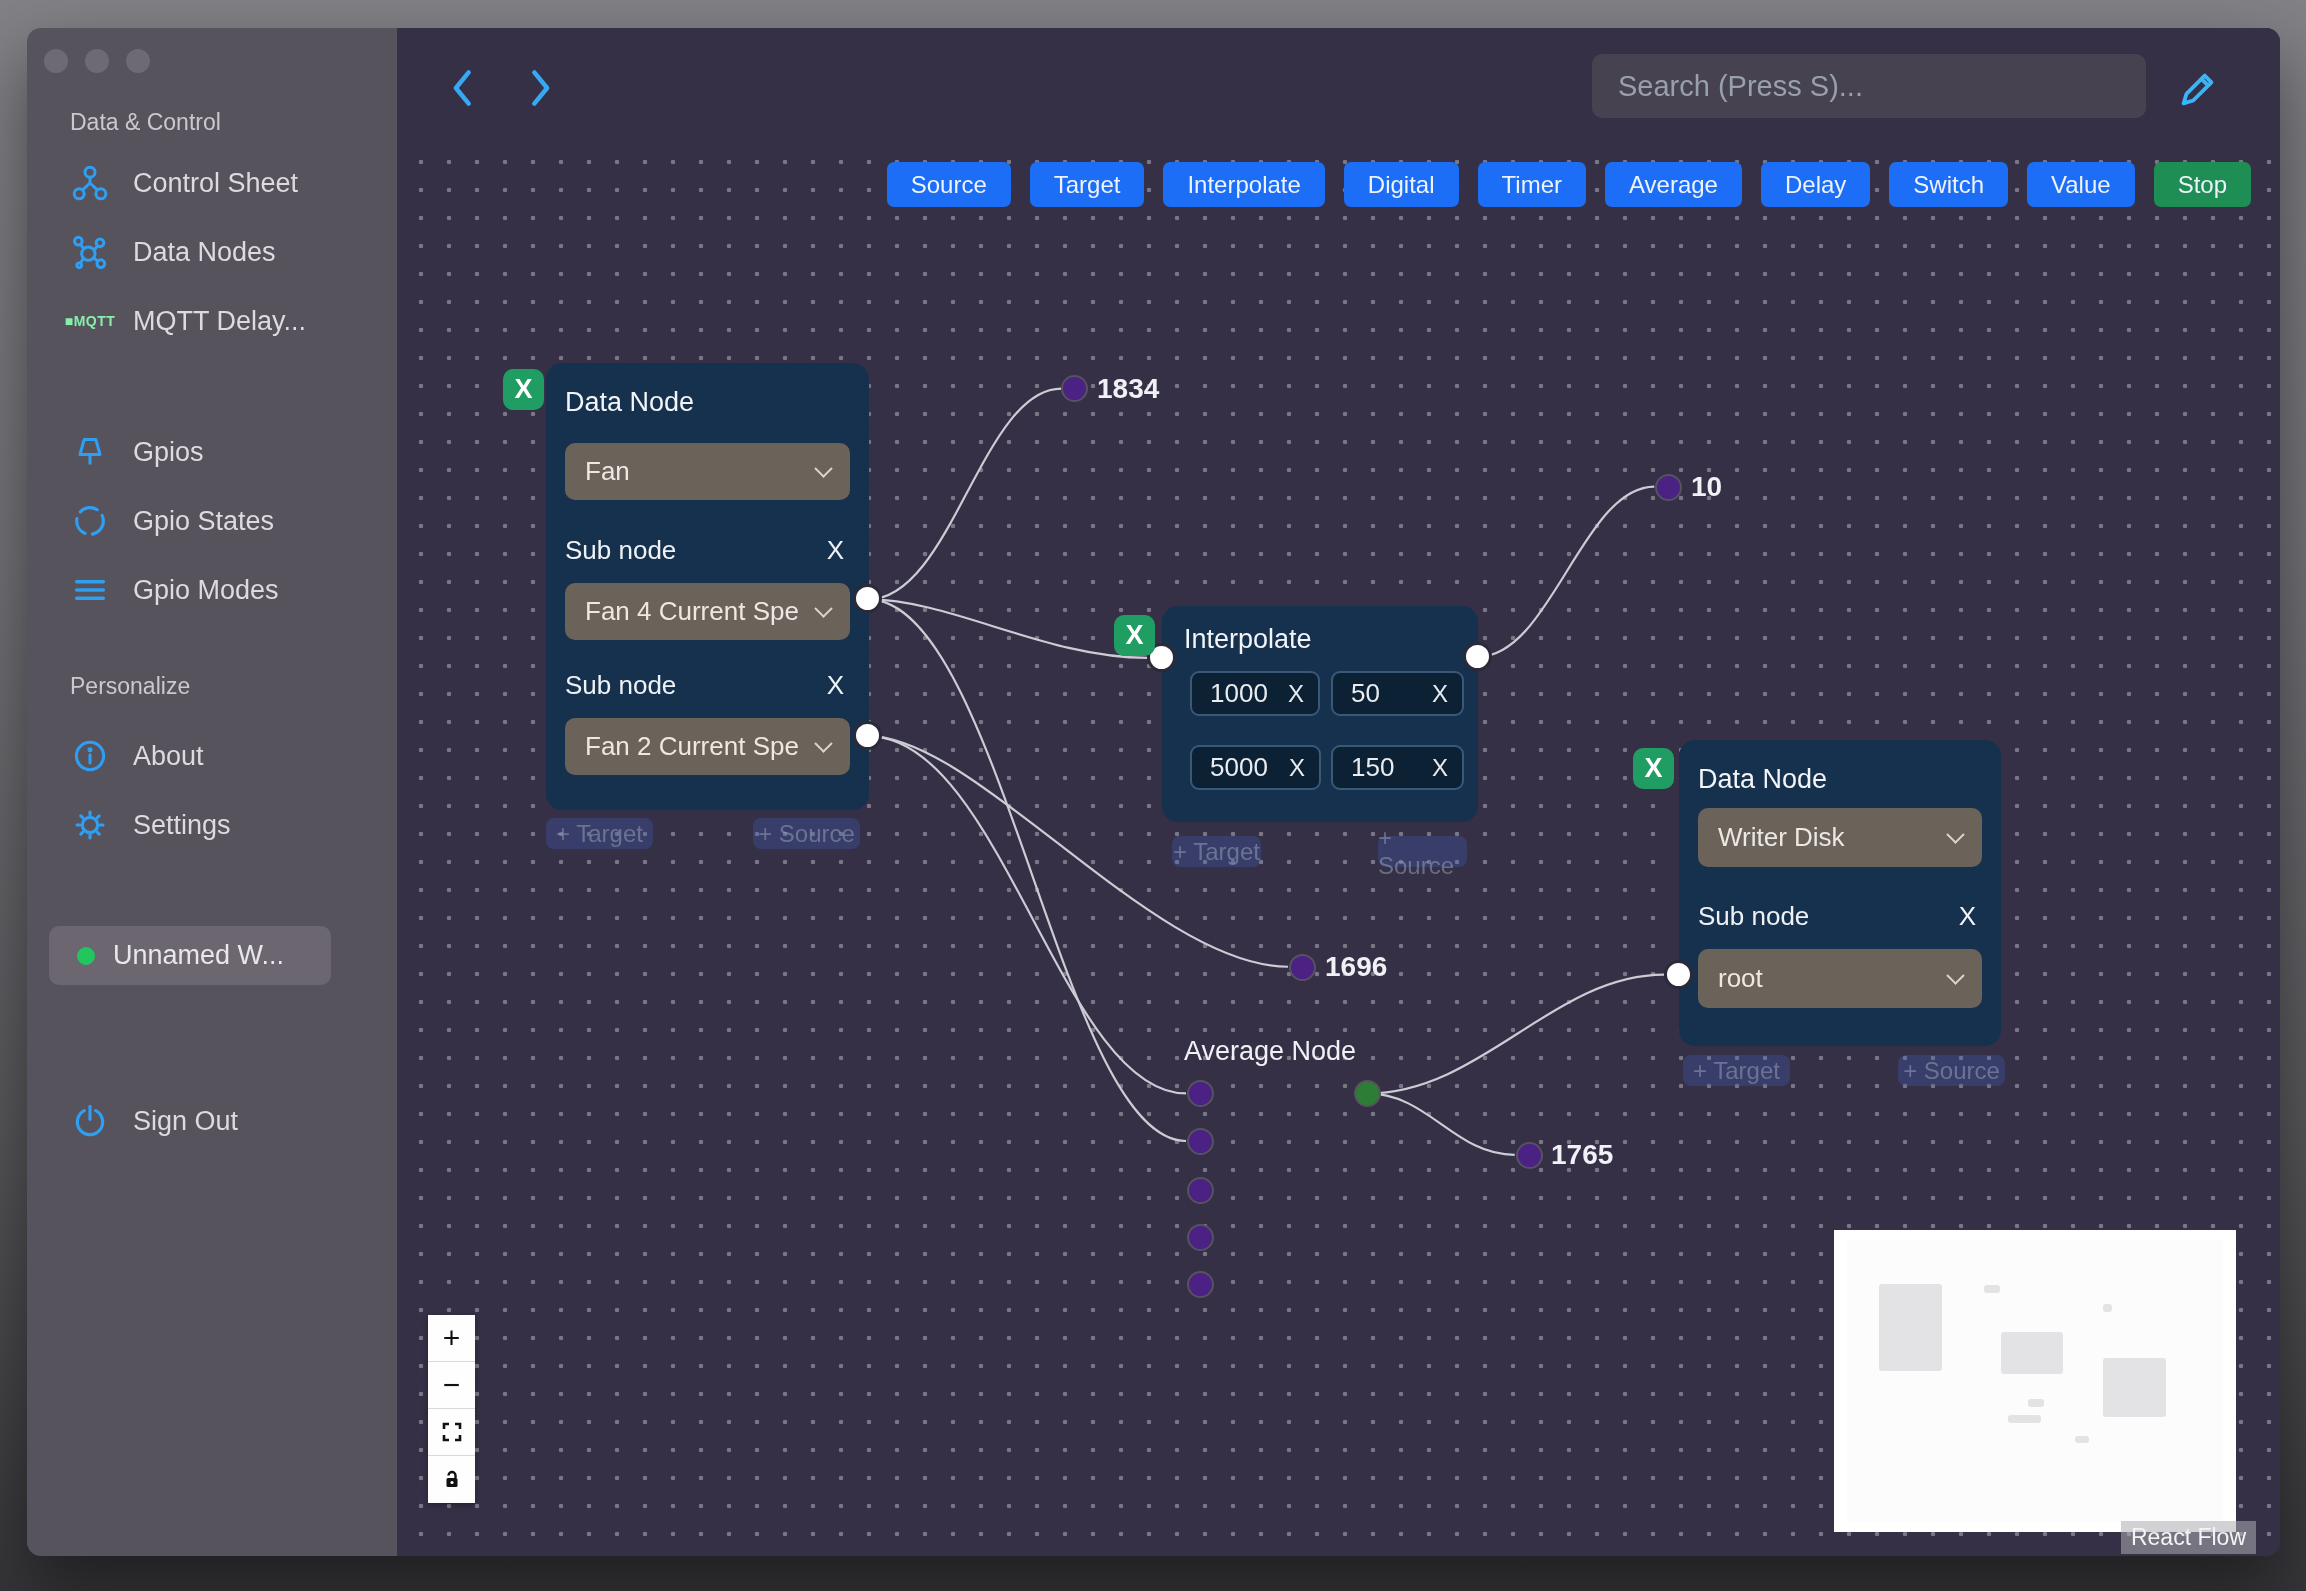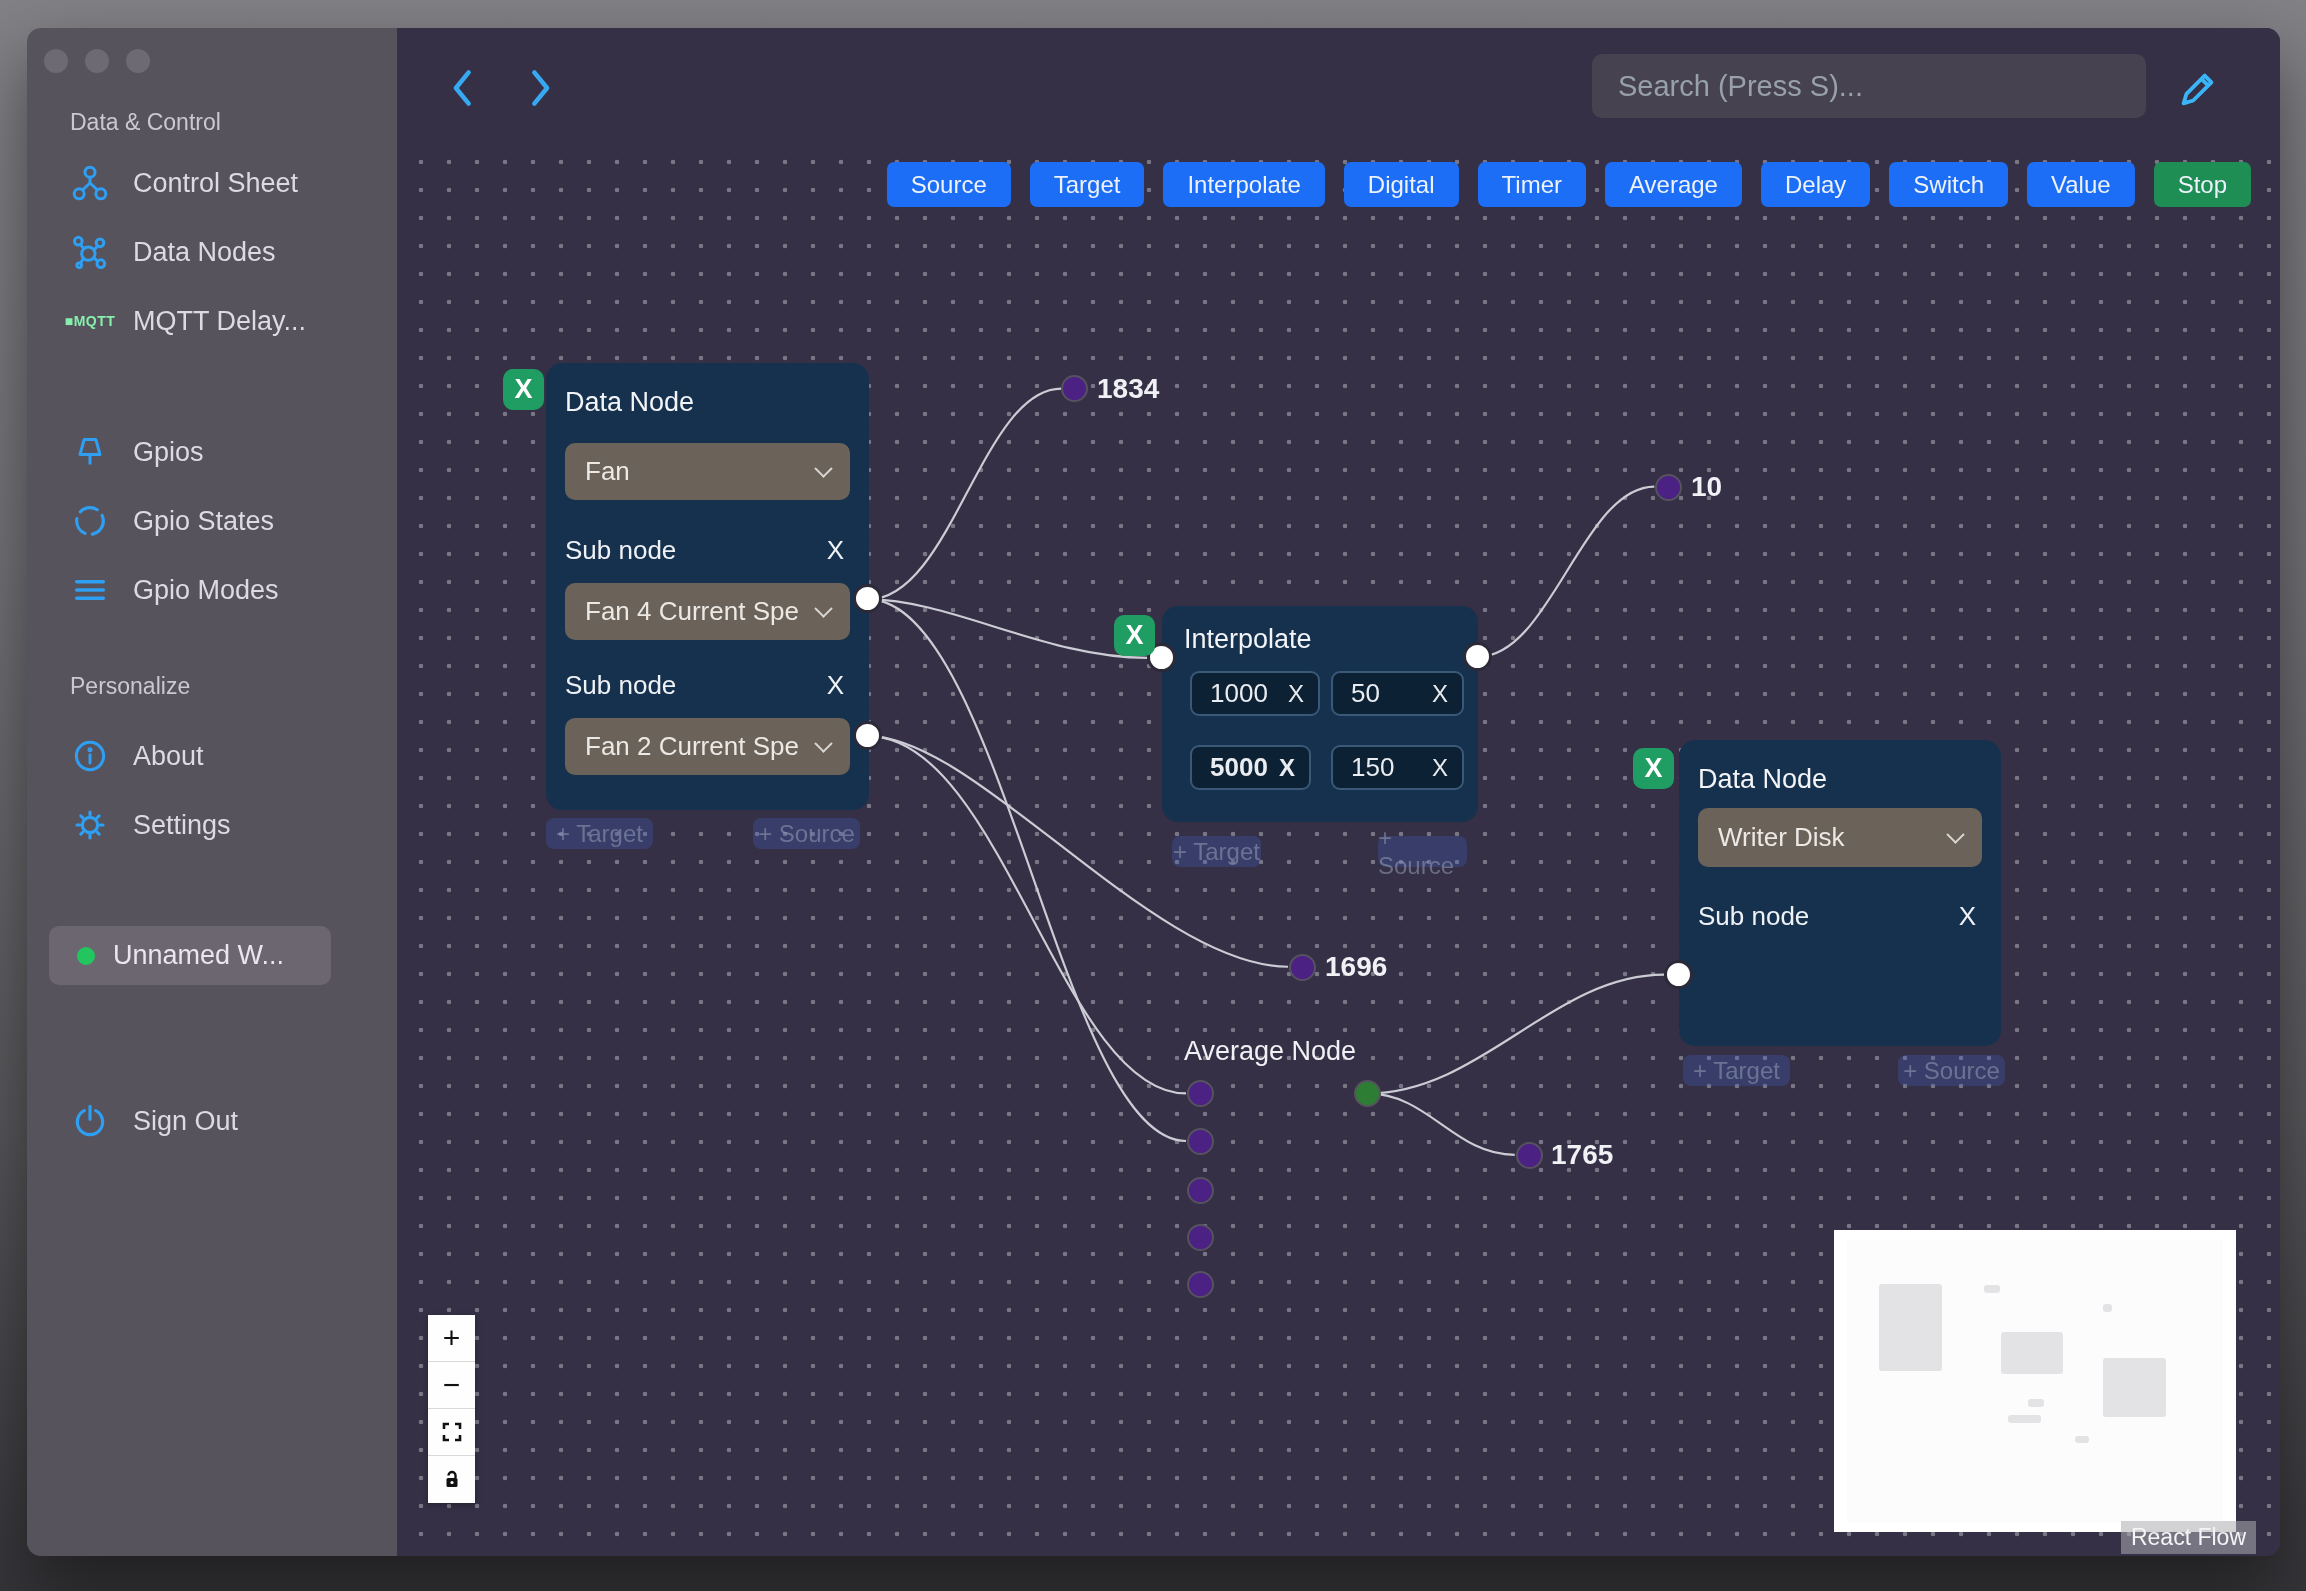--- a/index.html
+++ b/index.html
@@ -270,21 +270,21 @@
       <div class="node" style="left:765px; top:578px; width:316px; height:216px;">
         <div class="node-title" style="margin:18px 0 0 22px;">Interpolate</div>
         <div class="valbox" style="left:28px; top:65px; width:130px;">
           <span>1000</span>
           <span class="vx">X</span>
         </div>
         <div class="valbox" style="left:169px; top:65px; width:133px;">
           <span>50</span>
           <span class="vx">X</span>
         </div>
-        <div class="valbox" style="left:28px; top:139px; width:121px;font-weight:bold;">
+        <div class="valbox" style="left:28px; top:139px; width:131px;">
           <span>5000</span>
           <span class="vx">X</span>
         </div>
         <div class="valbox" style="left:169px; top:139px; width:133px;">
           <span>150</span>
           <span class="vx">X</span>
         </div>
       </div>
       <div class="pill" style="left:775px; top:808px; width:89px;">+ Target</div>
       <div class="pill" style="left:981px; top:808px; width:89px;">+ Source</div>
@@ -294,20 +294,24 @@
       <div class="del-btn" style="left:1236px; top:720px;">X</div>
       <div class="node" style="left:1282px; top:712px; width:322px; height:306px; padding:0 19px;">
         <div class="node-title" style="margin-top:24px;">Data Node</div>
         <div class="dropdown" style="height:59px; margin-top:13px;">
           <span>Writer Disk</span>
           <span class="chev"></span>
         </div>
         <div class="sub-row" style="margin-top:34px;">
           <span>Sub node</span>
           <span class="x-btn" style="margin-right:6px;">X</span>
+        </div>
+        <div class="dropdown" style="height:59px; margin-top:17px;">
+          <span>root</span>
+          <span class="chev"></span>
         </div>
       </div>
       <div class="pill" style="left:1286px; top:1027px; width:107px;">+ Target</div>
       <div class="pill" style="left:1501px; top:1027px; width:107px;">+ Source</div>
       <div class="handle white" style="left:1267px; top:932px;"></div>
 
       <div class="avg-title" style="left:787px; top:1008px;">Average Node</div>
       <div class="handle purple" style="left:790px; top:1052px;"></div>
       <div class="handle purple" style="left:790px; top:1100px;"></div>
       <div class="handle purple" style="left:790px; top:1149px;"></div>

